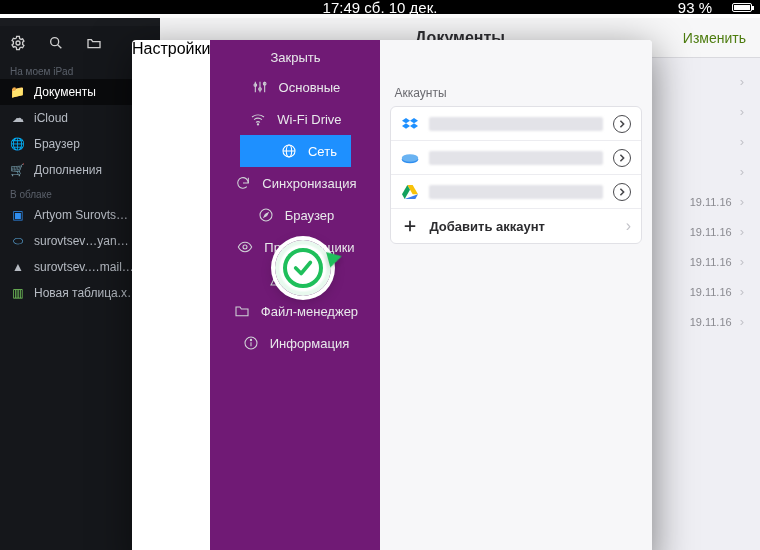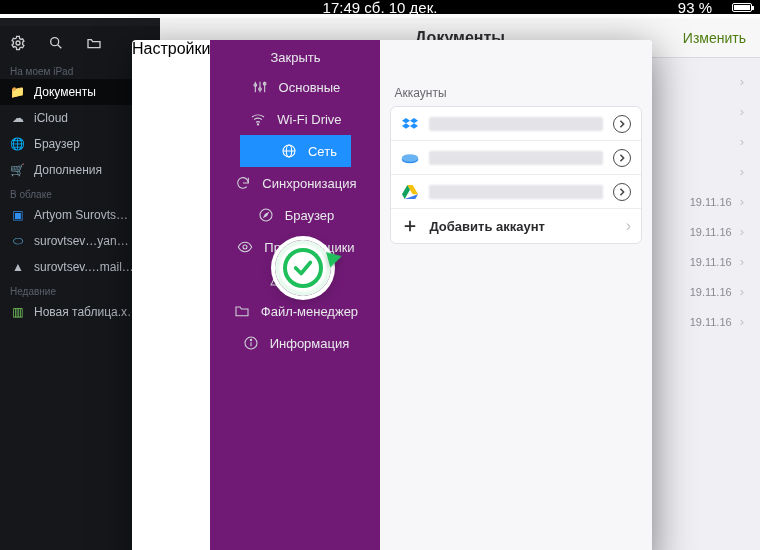--- a/index.html
+++ b/index.html
@@ -128,21 +128,20 @@
     </div>
     <div class="lrow">
       <span class="ico" style="color:#5aa8dc">⬭</span>
       <span>surovtsev…yan…</span>
     </div>
     <div class="lrow">
       <span class="ico">▲</span>
       <span>surovtsev.…mail…</span>
     </div>
 
-    <div class="sect-hd">Недавние</div>
     <div class="lrow">
       <span class="ico" style="color:#7bd060">▥</span>
       <span>Новая таблица.х…</span>
     </div>
   </div>
 
   <div class="main">
     <div class="titlebar">
       <span>Документы</span>
       <span class="edit">Изменить</span>

